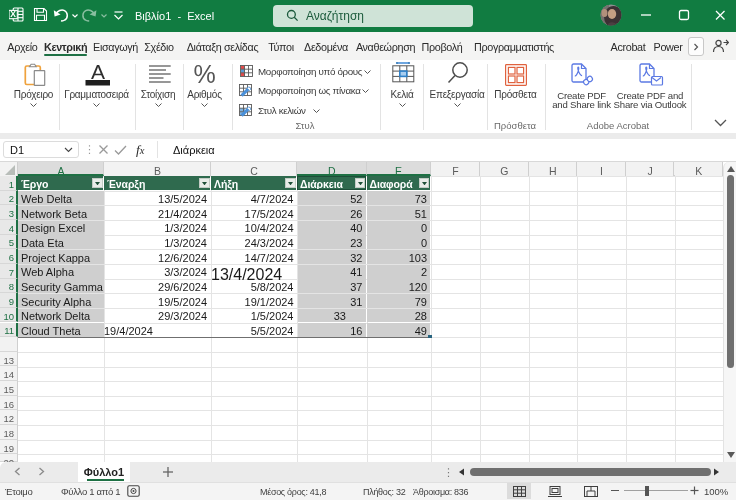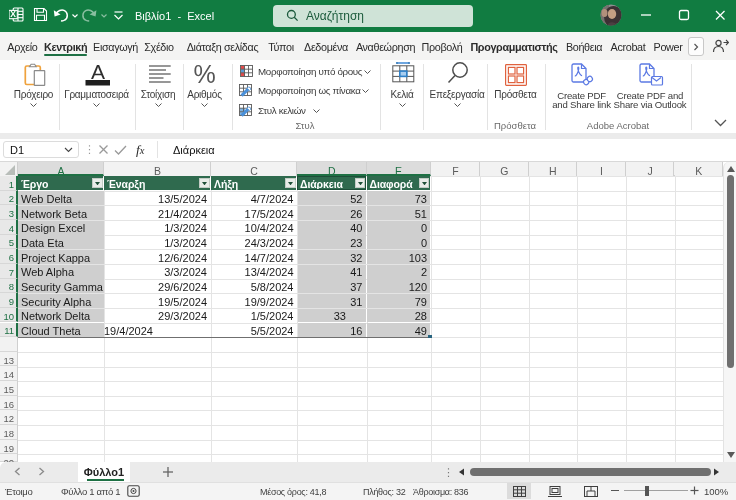--- a/index.html
+++ b/index.html
@@ -72,22 +72,21 @@
 <div class="ab" style="left:0;top:32px;width:736px;height:28px;background:#f4f4f3;"></div>
 <div class="ab ct" style="left:-57.6px;top:40.5px;width:160px;font-size:10.8px;letter-spacing:-0.35px;color:#2b2b2b;font-weight:400;white-space:nowrap;">Αρχείο</div>
 <div class="ab ct" style="left:-14.4px;top:40.5px;width:160px;font-size:10.8px;letter-spacing:-0.35px;color:#2b2b2b;font-weight:700;white-space:nowrap;">Κεντρική</div>
 <div class="ab ct" style="left:35.5px;top:40.5px;width:160px;font-size:10.8px;letter-spacing:-0.35px;color:#2b2b2b;font-weight:400;white-space:nowrap;">Εισαγωγή</div>
 <div class="ab ct" style="left:79.0px;top:40.5px;width:160px;font-size:10.8px;letter-spacing:-0.35px;color:#2b2b2b;font-weight:400;white-space:nowrap;">Σχέδιο</div>
 <div class="ab ct" style="left:142.5px;top:40.5px;width:160px;font-size:10.8px;letter-spacing:-0.35px;color:#2b2b2b;font-weight:400;white-space:nowrap;">Διάταξη σελίδας</div>
 <div class="ab ct" style="left:201.0px;top:40.5px;width:160px;font-size:10.8px;letter-spacing:-0.35px;color:#2b2b2b;font-weight:400;white-space:nowrap;">Τύποι</div>
 <div class="ab ct" style="left:246.0px;top:40.5px;width:160px;font-size:10.8px;letter-spacing:-0.35px;color:#2b2b2b;font-weight:400;white-space:nowrap;">Δεδομένα</div>
 <div class="ab ct" style="left:305.5px;top:40.5px;width:160px;font-size:10.8px;letter-spacing:-0.35px;color:#2b2b2b;font-weight:400;white-space:nowrap;">Αναθεώρηση</div>
 <div class="ab ct" style="left:362.0px;top:40.5px;width:160px;font-size:10.8px;letter-spacing:-0.35px;color:#2b2b2b;font-weight:400;white-space:nowrap;">Προβολή</div>
-<div class="ab ct" style="left:434.0px;top:40.5px;width:160px;font-size:10.8px;letter-spacing:-0.35px;color:#2b2b2b;font-weight:700;white-space:nowrap;">Προγραμματιστής</div>
-<div class="ab ct" style="left:504.0px;top:40.5px;width:160px;font-size:10.8px;letter-spacing:-0.35px;color:#2b2b2b;font-weight:400;white-space:nowrap;">Βοήθεια</div>
+<div class="ab ct" style="left:434.0px;top:40.5px;width:160px;font-size:10.8px;letter-spacing:-0.35px;color:#2b2b2b;font-weight:400;white-space:nowrap;">Προγραμματιστής</div>
 <div class="ab ct" style="left:548.0px;top:40.5px;width:160px;font-size:10.8px;letter-spacing:-0.35px;color:#2b2b2b;font-weight:400;white-space:nowrap;">Acrobat</div>
 <div class="ab ct" style="left:588.0px;top:40.5px;width:160px;font-size:10.8px;letter-spacing:-0.35px;color:#2b2b2b;font-weight:400;white-space:nowrap;">Power</div>
 <div class="ab" style="left:43.5px;top:54px;width:43.5px;height:2.2px;background:#1e7044;border-radius:2px;"></div>
 <div class="ab" style="left:688px;top:37px;width:16px;height:19px;border:1px solid #c8c8c8;border-radius:3px;background:#fdfdfd;"></div>
 <svg class="ab" style="left:692px;top:43px" width="8" height="8" viewBox="0 0 8 8">
       <path d="M2.5 1 l3 3 l-3 3" fill="none" stroke="#555" stroke-width="1.2"></path>
     </svg>
 <svg class="ab" style="left:712px;top:38px" width="17" height="16" viewBox="0 0 17 16">
 <circle cx="6.5" cy="5" r="2.6" fill="none" stroke="#444" stroke-width="1.2"></circle>
 <path d="M1.5 14 c0 -4 2.5 -5.5 5 -5.5 c2.5 0 5 1.5 5 5.5" fill="none" stroke="#444" stroke-width="1.2"></path>
@@ -429,37 +428,37 @@
 <div class="ab" style="left:21px;top:251.65px;font-size:11px;color:#1a1a1a;white-space:nowrap;">Project Kappa</div>
 <div class="ab" style="left:104px;top:251.65px;width:103px;font-size:11px;color:#1a1a1a;text-align:right;">12/6/2024</div>
 <div class="ab" style="left:211px;top:251.65px;width:82.5px;font-size:11px;color:#1a1a1a;text-align:right;">14/7/2024</div>
 <div class="ab" style="left:297px;top:251.65px;width:65.5px;font-size:11px;color:#1a1a1a;text-align:right;">32</div>
 <div class="ab" style="left:366.5px;top:251.65px;width:60.5px;font-size:11px;color:#1a1a1a;text-align:right;">103</div>
 <div class="ab" style="left:18px;top:264.60px;width:85.5px;height:13.95px;background:#cfcfcf;"></div>
 <div class="ab" style="left:297.5px;top:264.60px;width:68.5px;height:13.95px;background:#cfcfcf;"></div>
 <div class="ab" style="left:367px;top:264.60px;width:63.3px;height:13.95px;background:#cfcfcf;"></div>
 <div class="ab" style="left:21px;top:266.30px;font-size:11px;color:#1a1a1a;white-space:nowrap;">Web Alpha</div>
 <div class="ab" style="left:104px;top:266.30px;width:103px;font-size:11px;color:#1a1a1a;text-align:right;">3/3/2024</div>
-<div class="ab" style="left:211px;top:266.30px;width:82.5px;font-size:11px;color:#1a1a1a;text-align:right;">13/4/2024</div>
+<div class="ab" style="left:211px;top:266.30px;width:82.5px;font-size:16px;color:#1a1a1a;text-align:left;">13/4/2024</div>
 <div class="ab" style="left:297px;top:266.30px;width:65.5px;font-size:11px;color:#1a1a1a;text-align:right;">41</div>
 <div class="ab" style="left:366.5px;top:266.30px;width:60.5px;font-size:11px;color:#1a1a1a;text-align:right;">2</div>
 <div class="ab" style="left:18px;top:279.25px;width:85.5px;height:13.95px;background:#cfcfcf;"></div>
 <div class="ab" style="left:297.5px;top:279.25px;width:68.5px;height:13.95px;background:#cfcfcf;"></div>
 <div class="ab" style="left:367px;top:279.25px;width:63.3px;height:13.95px;background:#cfcfcf;"></div>
 <div class="ab" style="left:21px;top:280.95px;font-size:11px;color:#1a1a1a;white-space:nowrap;">Security Gamma</div>
 <div class="ab" style="left:104px;top:280.95px;width:103px;font-size:11px;color:#1a1a1a;text-align:right;">29/6/2024</div>
 <div class="ab" style="left:211px;top:280.95px;width:82.5px;font-size:11px;color:#1a1a1a;text-align:right;">5/8/2024</div>
 <div class="ab" style="left:297px;top:280.95px;width:65.5px;font-size:11px;color:#1a1a1a;text-align:right;">37</div>
 <div class="ab" style="left:366.5px;top:280.95px;width:60.5px;font-size:11px;color:#1a1a1a;text-align:right;">120</div>
 <div class="ab" style="left:18px;top:293.90px;width:85.5px;height:13.95px;background:#cfcfcf;"></div>
 <div class="ab" style="left:297.5px;top:293.90px;width:68.5px;height:13.95px;background:#cfcfcf;"></div>
 <div class="ab" style="left:367px;top:293.90px;width:63.3px;height:13.95px;background:#cfcfcf;"></div>
 <div class="ab" style="left:21px;top:295.60px;font-size:11px;color:#1a1a1a;white-space:nowrap;">Security Alpha</div>
 <div class="ab" style="left:104px;top:295.60px;width:103px;font-size:11px;color:#1a1a1a;text-align:right;">19/5/2024</div>
-<div class="ab" style="left:211px;top:295.60px;width:82.5px;font-size:11px;color:#1a1a1a;text-align:right;">19/9/2024</div>
+<div class="ab" style="left:211px;top:295.60px;width:82.5px;font-size:11px;color:#1a1a1a;text-align:right;">19/1/2024</div>
 <div class="ab" style="left:297px;top:295.60px;width:65.5px;font-size:11px;color:#1a1a1a;text-align:right;">31</div>
 <div class="ab" style="left:366.5px;top:295.60px;width:60.5px;font-size:11px;color:#1a1a1a;text-align:right;">79</div>
 <div class="ab" style="left:18px;top:308.55px;width:85.5px;height:13.95px;background:#cfcfcf;"></div>
 <div class="ab" style="left:297.5px;top:308.55px;width:68.5px;height:13.95px;background:#cfcfcf;"></div>
 <div class="ab" style="left:367px;top:308.55px;width:63.3px;height:13.95px;background:#cfcfcf;"></div>
 <div class="ab" style="left:21px;top:310.25px;font-size:11px;color:#1a1a1a;white-space:nowrap;">Network Delta</div>
 <div class="ab" style="left:104px;top:310.25px;width:103px;font-size:11px;color:#1a1a1a;text-align:right;">29/3/2024</div>
 <div class="ab" style="left:211px;top:310.25px;width:82.5px;font-size:11px;color:#1a1a1a;text-align:right;">1/5/2024</div>
 <div class="ab" style="left:297px;top:310.25px;width:49px;font-size:11px;color:#1a1a1a;text-align:right;">33</div>
 <div class="ab" style="left:366.5px;top:310.25px;width:60.5px;font-size:11px;color:#1a1a1a;text-align:right;">28</div>

